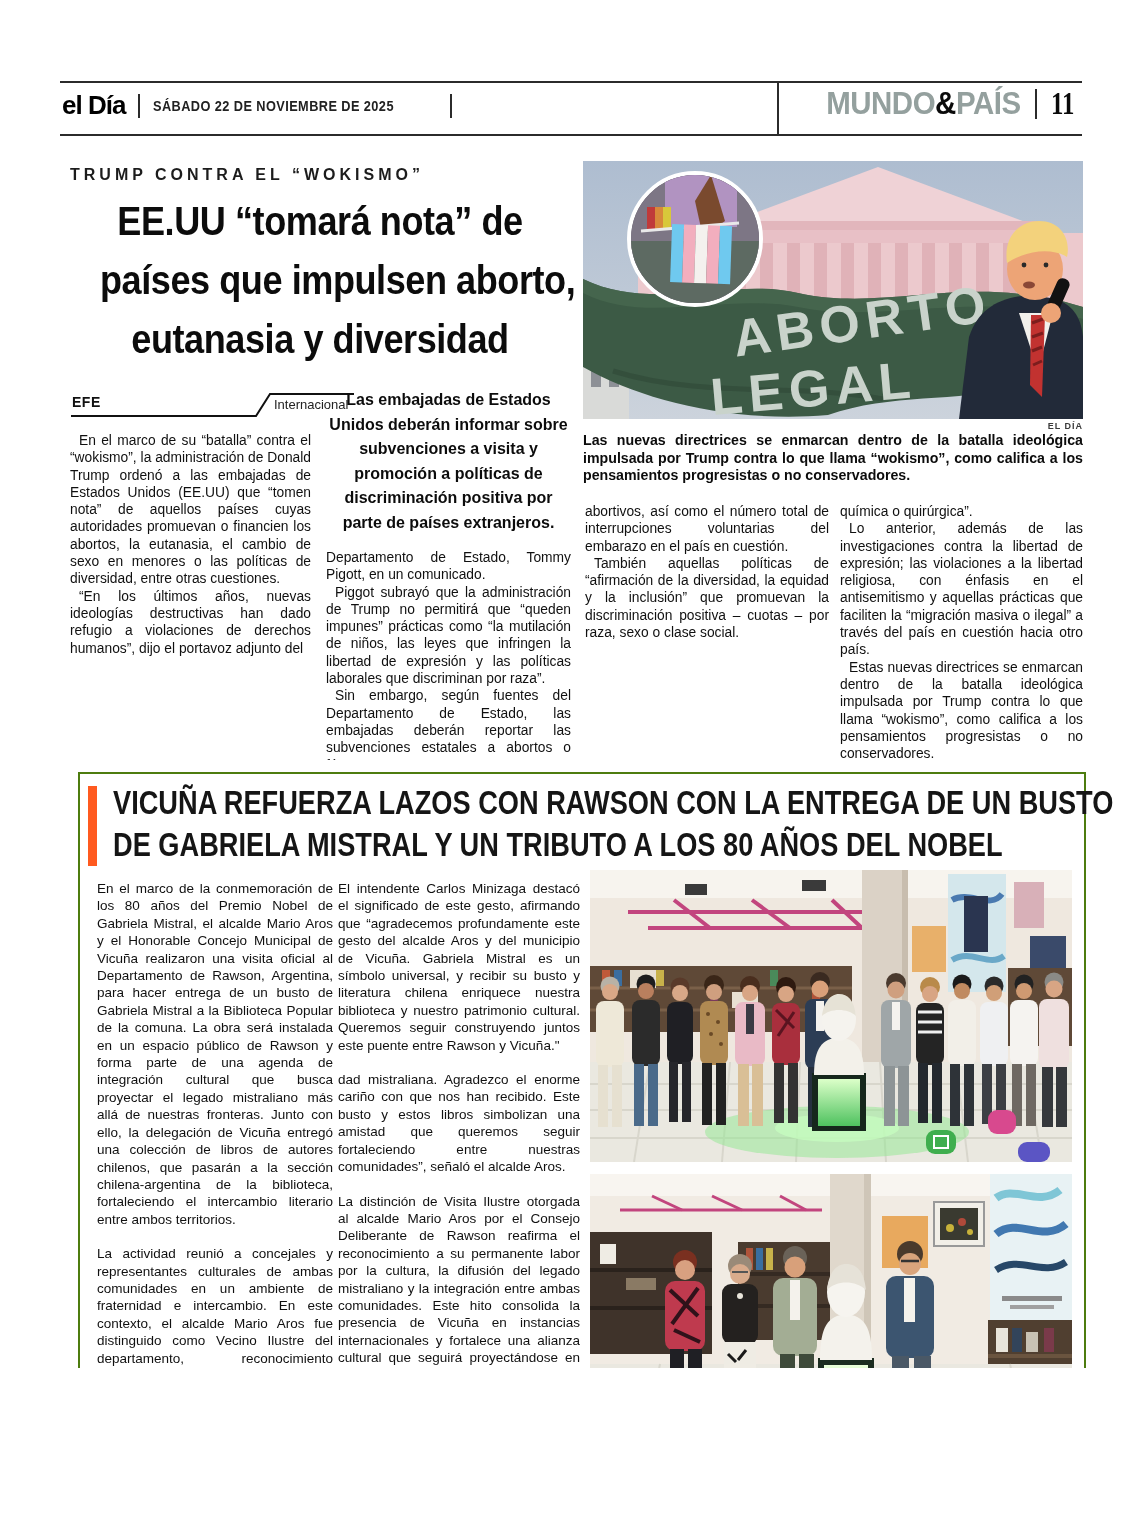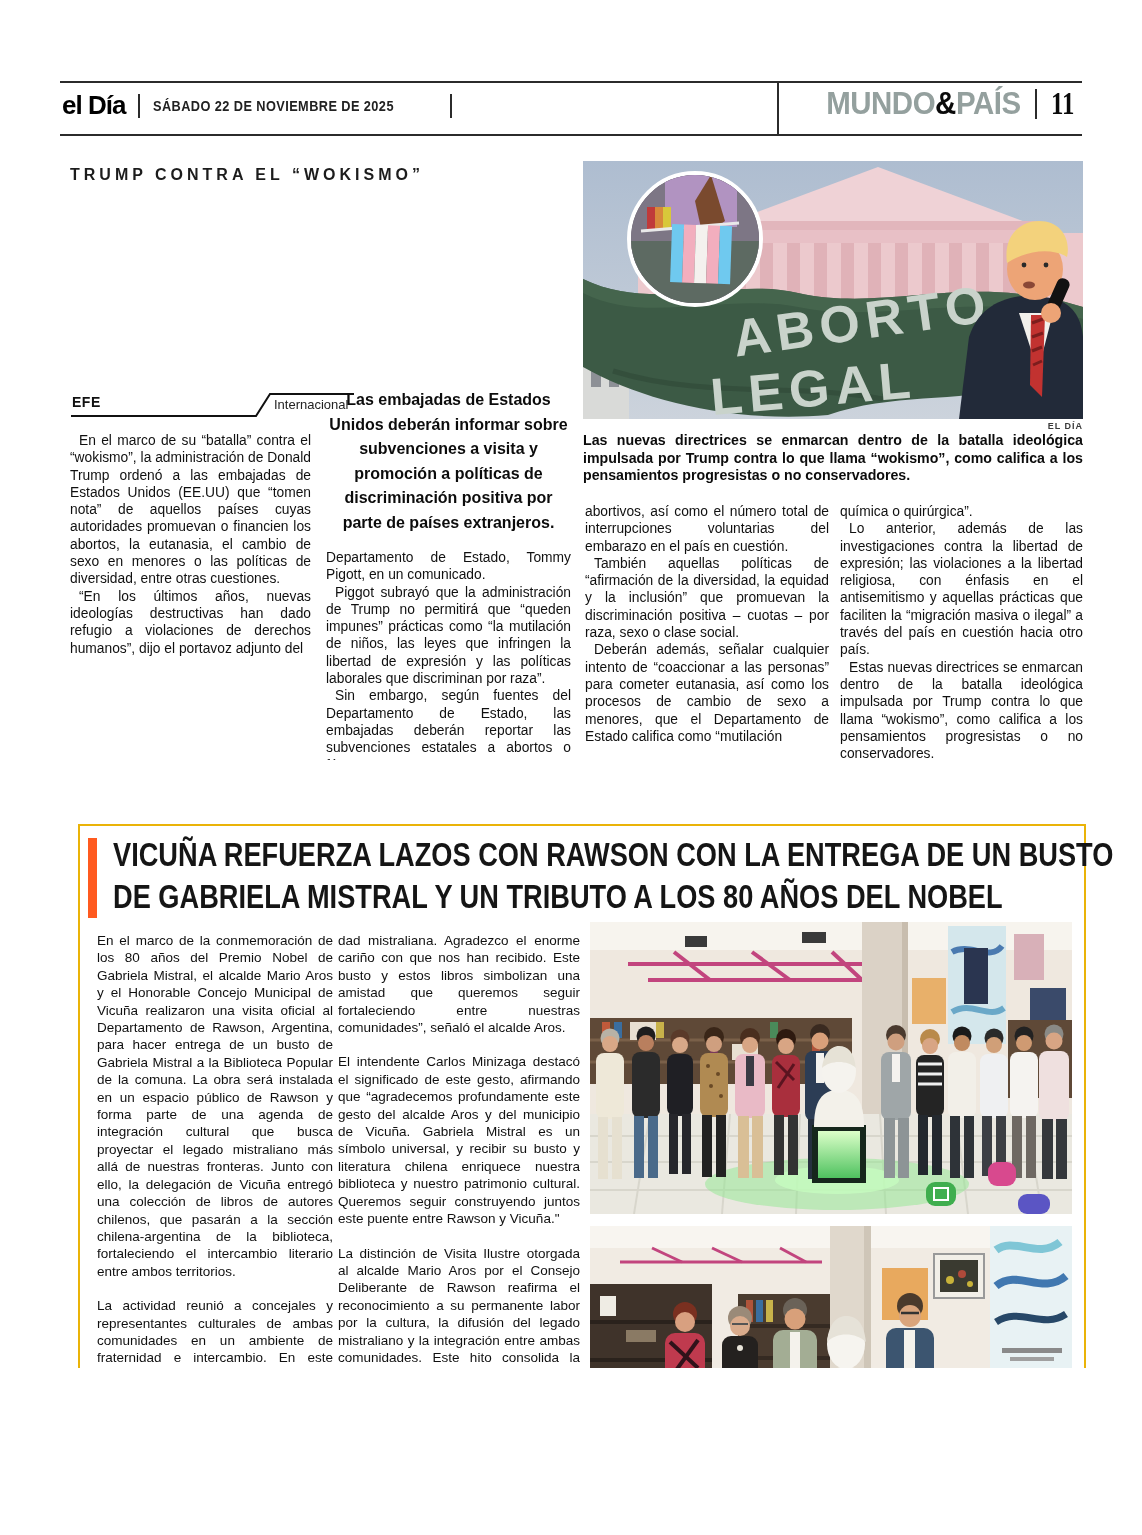--- a/index.html
+++ b/index.html
@@ -45,21 +45,21 @@
   .col3{left:585px;top:503px;width:244px;height:256px;}
   .col4{left:840px;top:503px;width:243px;height:256px;}
 
   .photo1{position:absolute;left:583px;top:161px;width:500px;height:258px;overflow:hidden;}
   .photo-credit{position:absolute;left:583px;top:421px;width:500px;text-align:right;
                 font-size:9px;font-weight:700;letter-spacing:1px;color:#3a3a3a;}
   .caption{position:absolute;left:583px;top:432px;width:500px;font-size:14.2px;line-height:17.5px;
            font-weight:700;text-align:justify;color:#0c0c0c;}
 
   
-  .box{position:absolute;left:78px;top:824px;width:1004px;height:684px;border:2px solid #eab308;}
+  .box{position:absolute;left:78px;top:772px;width:1004px;height:684px;border:2px solid #4d7c0f;}
   .accent-bar{position:absolute;left:8px;top:12px;width:9px;height:80px;}
   .box-headline{position:absolute;left:33px;top:7px;font-size:34px;line-height:42px;
                 font-weight:800;color:#151515;letter-spacing:0;}
   .bx-line{display:block;transform:scaleX(.8);transform-origin:0 50%;white-space:nowrap;}
   .boxtext{font-size:13.5px;line-height:17.4px;text-align:justify;color:#101010;}
   .boxtext p{margin:0 0 17px 0;text-indent:0;}
   .bcol{position:absolute;overflow:hidden;}
   .bcol1{left:17px;top:106px;width:236px;height:566px;}
   .bcol2{left:258px;top:106px;width:242px;height:566px;}
   .bphoto{position:absolute;overflow:hidden;}
@@ -83,20 +83,25 @@
   </div>
 
   <div class="mast-right">
     <span class="section-title"><span class="mundo">MUNDO</span><span class="amp">&amp;</span><span class="pais">PAÍS</span></span>
     <span class="tick-tall"></span>
     <span class="pagenum">11</span>
   </div>
 
   <div class="kicker">TRUMP CONTRA EL “WOKISMO”</div>
 
+  <h1 class="headline" style="margin:0;">
+    <span class="hl-line">EE.UU “tomará nota” de</span>
+    <span class="hl-line">países que impulsen aborto,</span>
+    <span class="hl-line">eutanasia y diversidad</span>
+  </h1>
 
   <div class="byline">
     <svg width="312" height="36">
       <path d="M1,28 H186 L200,6 H284" stroke="#111" stroke-width="2" fill="none"></path>
     </svg>
     <span class="byline-agency">EFE</span>
     <span class="byline-section">Internacional</span>
   </div>
 
   <div class="col col1 bodytext">
@@ -197,21 +202,20 @@
       </g>
     </svg>
   </div>
 
   <div class="photo-credit">EL DÍA</div>
   <div class="caption">Las nuevas directrices se enmarcan dentro de la batalla ideológica impulsada por Trump contra lo que llama “wokismo”, como califica a los pensamientos progresistas o no conservadores.</div>
 
   <div class="col col3 bodytext cont">
     <p>abortivos, así como el número total de interrupciones voluntarias del embarazo en el país en cuestión.</p>
     <p>También aquellas políticas de “afirmación de la diversidad, la equidad y la inclusión” que promuevan la discriminación positiva – cuotas – por raza, sexo o clase social.</p>
-    <p>Deberán además, señalar cualquier intento de “coaccionar a las personas” para cometer eutanasia, así como los procesos de cambio de sexo a menores, que el Departamento de Estado califica como “mutilación</p>
   </div>
 
   <div class="col col4 bodytext cont">
     <p>química o quirúrgica”.</p>
     <p>Lo anterior, además de las investigaciones contra la libertad de expresión; las violaciones a la libertad religiosa, con énfasis en el antisemitismo y aquellas prácticas que faciliten la “migración masiva o ilegal” a través del país en cuestión hacia otro país.</p>
     <p>Estas nuevas directrices se enmarcan dentro de la batalla ideológica impulsada por Trump contra lo que llama “wokismo”, como califica a los pensamientos progresistas o no conservadores.</p>
   </div>
 
   <div class="box">
     <div class="accent-bar" style="background:#ff5a1f;"></div>
@@ -219,22 +223,22 @@
       <span class="bx-line">VICUÑA REFUERZA LAZOS CON RAWSON CON LA ENTREGA DE UN BUSTO</span>
       <span class="bx-line">DE GABRIELA MISTRAL Y UN TRIBUTO A LOS 80 AÑOS DEL NOBEL</span>
     </h2>
 
     <div class="bcol bcol1 boxtext">
       <p>En el marco de la conmemoración de los 80 años del Premio Nobel de Gabriela Mistral, el alcalde Mario Aros y el Honorable Concejo Municipal de Vicuña realizaron una visita oficial al Departamento de Rawson, Argentina, para hacer entrega de un busto de Gabriela Mistral a la Biblioteca Popular de la comuna. La obra será instalada en un espacio público de Rawson y forma parte de una agenda de integración cultural que busca proyectar el legado mistraliano más allá de nuestras fronteras. Junto con ello, la delegación de Vicuña entregó una colección de libros de autores chilenos, que pasarán a la sección chilena-argentina de la biblioteca, fortaleciendo el intercambio literario entre ambos territorios.</p>
       <p>La actividad reunió a concejales y representantes culturales de ambas comunidades en un ambiente de fraternidad e intercambio. En este contexto, el alcalde Mario Aros fue distinguido como Vecino Ilustre del departamento, reconocimiento otorgado por su aporte a la cultura y al fortalecimiento de los lazos entre Vicuña y Rawson. “Para nosotros es un honor traer a Rawson un pedazo de nuestra historia y de nuestra identi-</p>
     </div>
 
     <div class="bcol bcol2 boxtext">
+      <p>El intendente Carlos Minizaga destacó el significado de este gesto, afirmando que “agradecemos profundamente este gesto del alcalde Aros y del municipio de Vicuña. Gabriela Mistral es un símbolo universal, y recibir su busto y literatura chilena enriquece nuestra biblioteca y nuestro patrimonio cultural. Queremos seguir construyendo juntos este puente entre Rawson y Vicuña."</p>
       <p>dad mistraliana. Agradezco el enorme cariño con que nos han recibido. Este busto y estos libros simbolizan una amistad que queremos seguir fortaleciendo entre nuestras comunidades”, señaló el alcalde Aros.</p>
-      <p>El intendente Carlos Minizaga destacó el significado de este gesto, afirmando que “agradecemos profundamente este gesto del alcalde Aros y del municipio de Vicuña. Gabriela Mistral es un símbolo universal, y recibir su busto y literatura chilena enriquece nuestra biblioteca y nuestro patrimonio cultural. Queremos seguir construyendo juntos este puente entre Rawson y Vicuña."</p>
       <p>La distinción de Visita Ilustre otorgada al alcalde Mario Aros por el Consejo Deliberante de Rawson reafirma el reconocimiento a su permanente labor por la cultura, la difusión del legado mistraliano y la integración entre ambas comunidades. Este hito consolida la presencia de Vicuña en instancias internacionales y fortalece una alianza cultural que seguirá proyectándose en beneficio de ambas localidades.</p>
     </div>
 
     <div class="bphoto bphotoA">
       <svg viewBox="0 0 482 292" width="482" height="292">
         <defs>
           <linearGradient id="panelG" x1="0" y1="0" x2="0" y2="1">
             <stop offset="0" stop-color="#dcffc9"></stop>
               <stop offset="1" stop-color="#4fc25f"></stop>
           </linearGradient>

